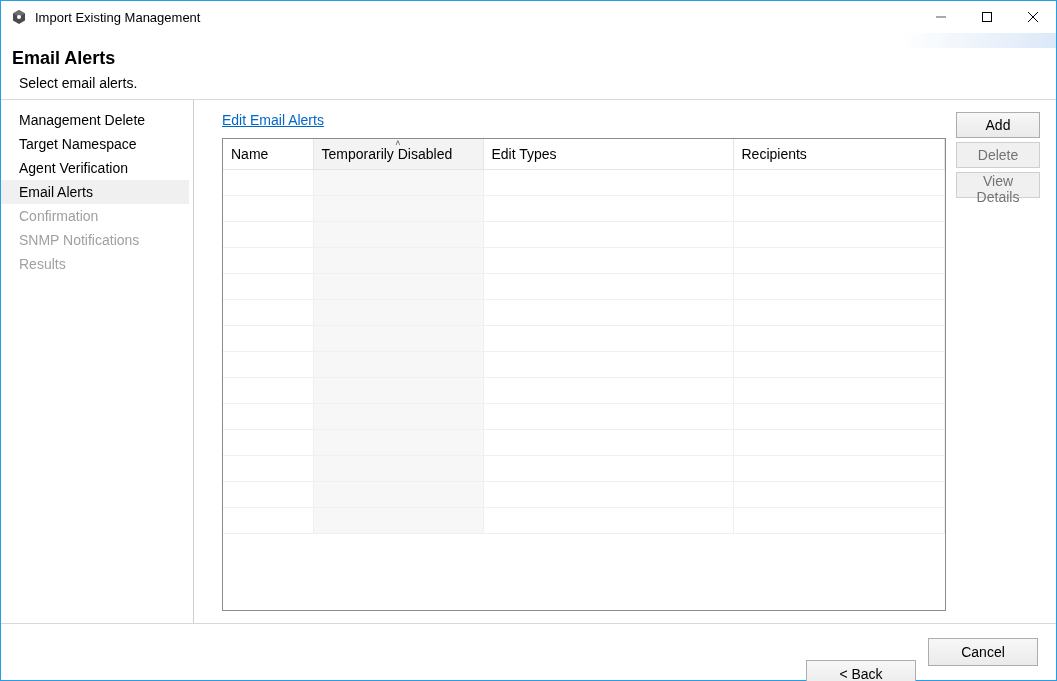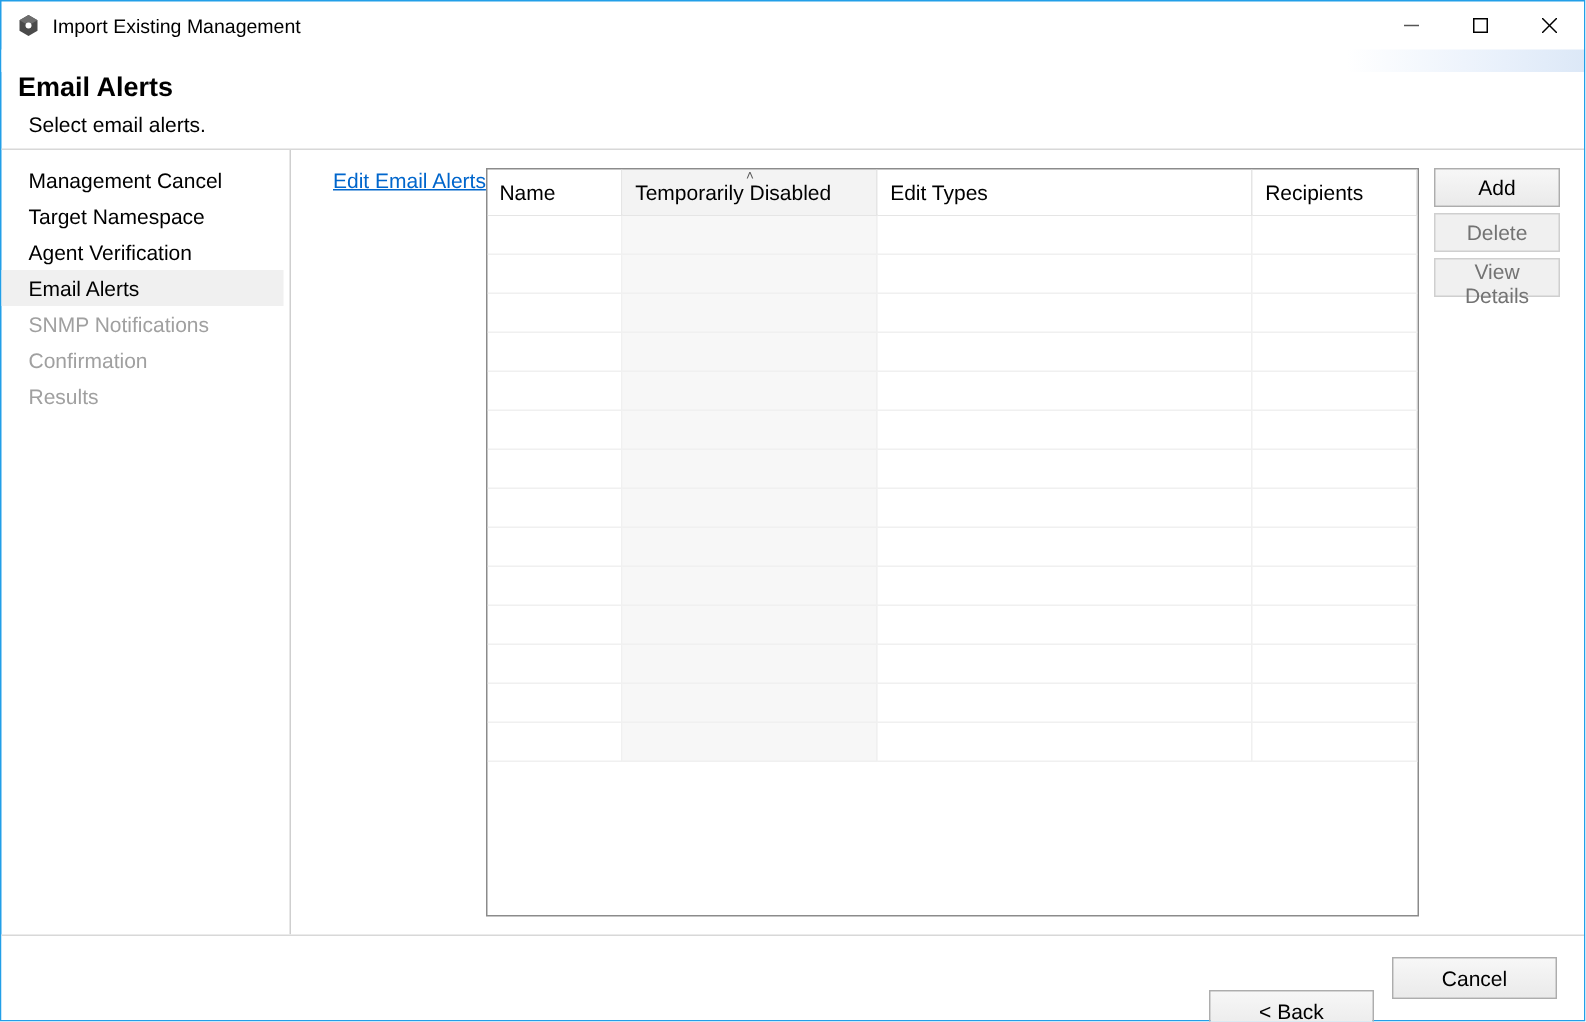--- a/index.html
+++ b/index.html
@@ -79,21 +79,21 @@
   .sidebar .nav-item.current{background:#f0f0f0;}
   .main{
     flex:1;
     display:flex;
     padding:12px 12px 12px 28px;
     min-width:0;
   }
   .center{
     flex:1;
     display:flex;
-    flex-direction:row;
+    flex-direction:column;
     min-width:0;
   }
   .edit-link{
     color:#0066cc;
     text-decoration:underline;
     font-size:14px;
     margin-bottom:10px;
     display:inline-block;
     cursor:pointer;
     align-self:flex-start;
@@ -219,26 +219,26 @@
   <div class="header-strip"></div>
 
   <div class="header">
     <div class="page-title">Email Alerts</div>
     <div class="subtitle">Select email alerts.</div>
   </div>
 
   <div class="body">
 
     <div class="sidebar" id="sidebar">
-        <div class="nav-item">Management Cancel</div>
+        <div class="nav-item">Management Delete</div>
         <div class="nav-item">Target Namespace</div>
         <div class="nav-item">Agent Verification</div>
         <div class="nav-item current">Email Alerts</div>
+        <div class="nav-item disabled">Confirmation</div>
         <div class="nav-item disabled">SNMP Notifications</div>
-        <div class="nav-item disabled">Confirmation</div>
         <div class="nav-item disabled">Results</div>
       </div>
 
     <div class="main">
       <div class="center">
         <a class="edit-link">Edit Email Alerts</a>
         <div class="grid-wrap">
           <table class="grid">
             <colgroup>
               <col style="width:90px">

